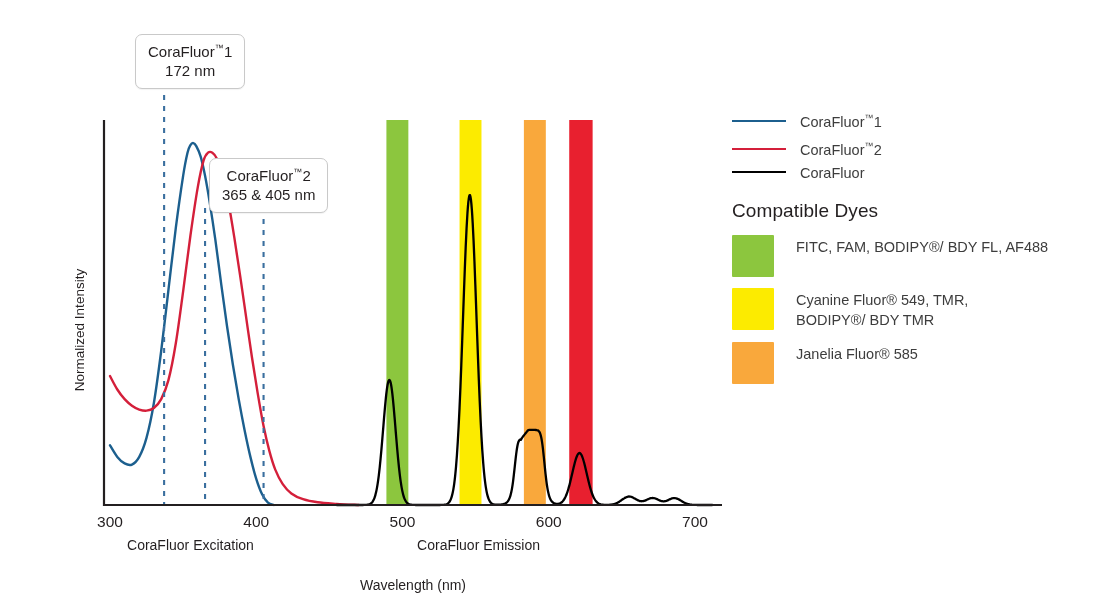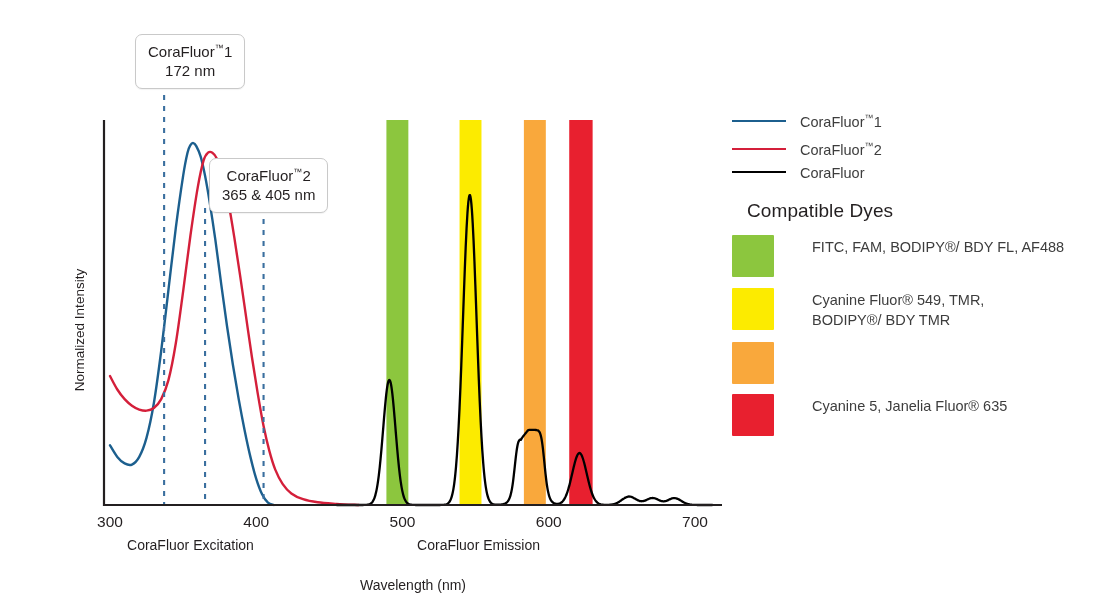--- a/index.html
+++ b/index.html
@@ -25,23 +25,23 @@
 
   #callout1{left:135px;top:34px;}
   #callout2{left:209px;top:158px;}
 
   
   #legend{position:absolute;left:728px;top:0;width:382px;height:612px;}
   .series-row{position:absolute;display:flex;align-items:center;gap:14px;}
   .series-line{width:54px;height:0;border-top-width:2.4px;border-top-style:solid;display:block;}
   .series-label{font-size:14.5px;color:#3d3d3d;white-space:nowrap;}
 
-  #dyes-title{position:absolute;left:4px;top:200px;font-size:19px;color:#231f20;letter-spacing:.1px;margin-left:15px;}
+  #dyes-title{position:absolute;left:4px;top:200px;font-size:19px;color:#231f20;letter-spacing:.1px;}
 
-  .dye-row{position:absolute;display:flex;align-items:flex-start;gap:38px;}
+  .dye-row{position:absolute;display:flex;align-items:flex-start;gap:22px;}
   .swatch{width:42px;height:42px;flex:0 0 42px;border-radius:1px;}
   .dye-label{font-size:14.5px;color:#3d3d3d;line-height:1.35;padding-top:3px;white-space:pre-line;}
 </style>
 </head>
 <body>
 
 <div id="root">
 
   <div id="plot">
     <svg id="svgchart" width="740" height="612">
@@ -99,20 +99,17 @@
       <span class="swatch" id="dsw0" style="background: rgb(140, 198, 62);"></span>
       <span class="dye-label">FITC, FAM, BODIPY®/ BDY FL, AF488</span>
     </div>
     <div class="dye-row" id="drow1" style="left:4px;top:288px;">
       <span class="swatch" id="dsw1" style="background: rgb(252, 235, 0);"></span>
       <span class="dye-label">Cyanine Fluor® 549, TMR,
 BODIPY®/ BDY TMR</span>
     </div>
     <div class="dye-row" id="drow2" style="left:4px;top:342px;">
       <span class="swatch" id="dsw2" style="background: rgb(249, 168, 60);"></span>
-    </div>
-    <div class="dye-row" id="drow3" style="left:4px;top:394px;">
-      <span class="swatch" id="dsw3" style="background: rgb(232, 32, 47);"></span>
-      <span class="dye-label">Cyanine 5, Janelia Fluor® 635</span>
+      <span class="dye-label">Janelia Fluor® 585</span>
     </div>
   </div>
 
 </div>
 
 </body></html>

